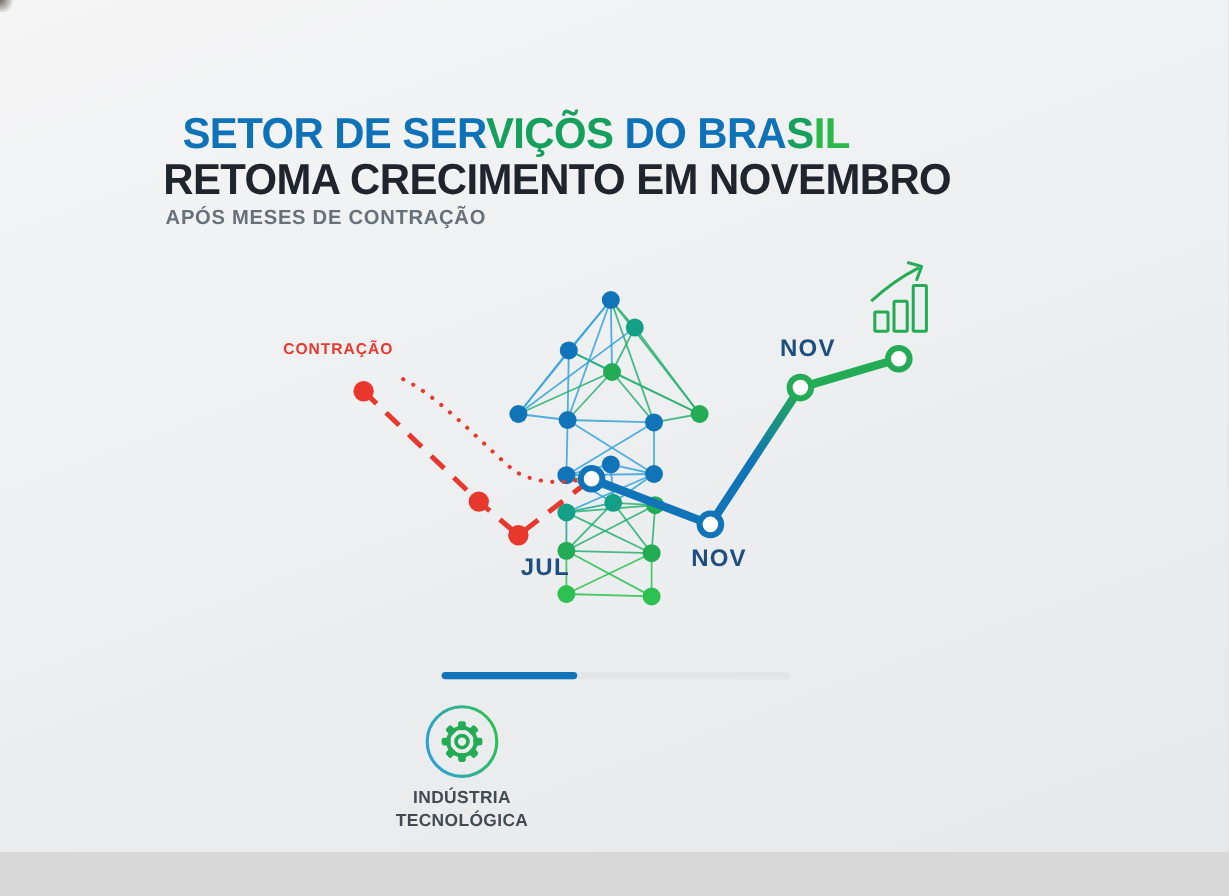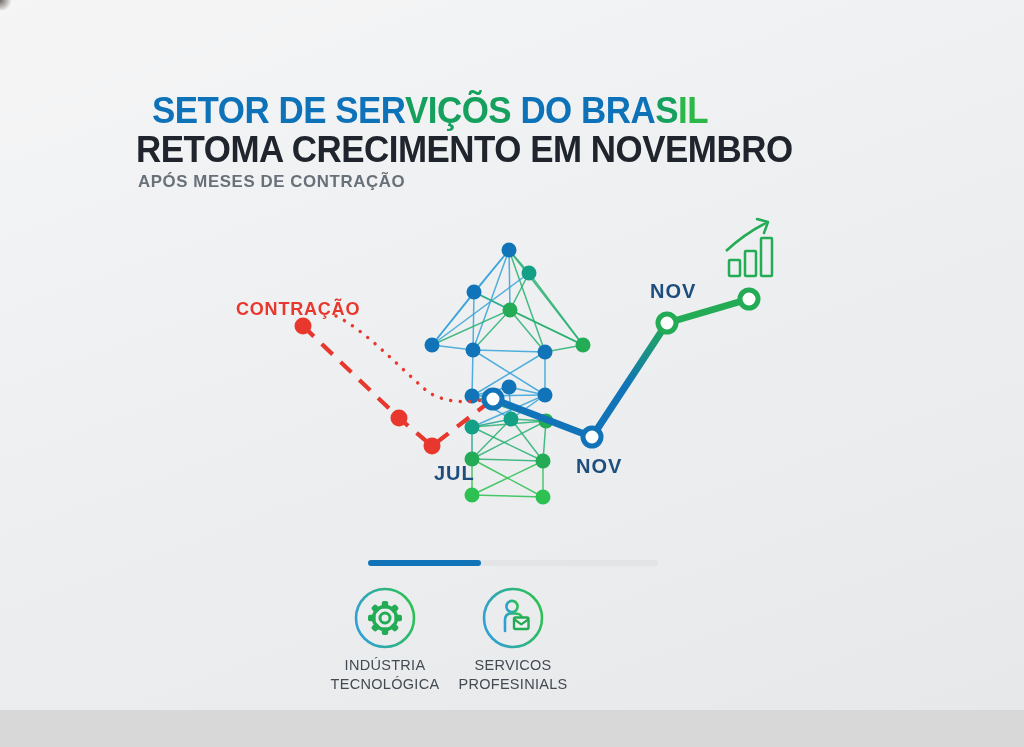--- a/index.html
+++ b/index.html
@@ -11,30 +11,30 @@
   .corner-smudge{
     position:absolute;left:0;top:0;width:12px;height:10px;
     background:radial-gradient(circle at 0 0,#6b665f 0%,rgba(107,102,95,0) 75%);
   }
   .graphic-svg{position:absolute;left:0;top:0;}
   .hline{position:absolute;white-space:nowrap;transform-origin:left top;transform:scaleX(.97);}
   .title-1{left:152px;top:90px;font-size:36px;font-weight:bold;letter-spacing:-.5px;}
   .title-2{left:136px;top:129px;font-size:36px;font-weight:bold;letter-spacing:-.5px;color:#20252d;}
   .tagline{left:138px;top:172px;font-size:17px;font-weight:bold;color:#68717a;letter-spacing:.6px;transform:scaleX(.99);}
   .chart-label{position:absolute;font-weight:bold;white-space:nowrap;}
-  .lbl-contraction{left:236px;top:299px;font-size:18px;color:#e8382e;letter-spacing:.8px;}
+  .lbl-contraction{left:236px;top:283px;font-size:13px;color:#e8382e;letter-spacing:.8px;}
   .lbl-jul{left:434px;top:462px;font-size:20px;color:#1d4e7e;letter-spacing:1px;}
   .lbl-nov-low{left:576px;top:455px;font-size:20px;color:#1d4e7e;letter-spacing:1px;}
   .lbl-nov-high{left:650px;top:280px;font-size:20px;color:#1d4e7e;letter-spacing:1px;}
   .progress-label{position:absolute;left:368px;top:535px;font-size:18px;font-weight:bold;color:#1d2430;letter-spacing:.2px;}
   .progress-track{position:absolute;left:368px;top:560px;width:290px;height:6px;border-radius:3px;background:#e2e4e6;}
   .progress-fill{height:100%;border-radius:3px;background:#1174b9;}
   .sectors-row{position:absolute;left:321px;top:586px;width:384px;display:flex;}
   .sector{width:128px;display:flex;flex-direction:column;align-items:center;}
-  .sector-label{margin-top:6px;text-align:center;font-size:14.5px;font-weight:400;color:#434a52;line-height:1.32;letter-spacing:.3px;}
+  .sector-label{margin-top:6px;text-align:center;font-size:14.5px;font-weight:700;color:#434a52;line-height:1.32;letter-spacing:.3px;}
 </style>
 </head>
 <body>
 
 <div class="stage">
 
   <div class="corner-smudge"></div>
 
   <div class="hline title-1"><span style="color: rgb(14, 114, 185);">SETOR DE SER</span><span style="color: rgb(22, 160, 94);">VIÇÕS</span><span style="color: rgb(14, 114, 185);"> DO BRA</span><span style="color: rgb(22, 160, 94);">S</span><span style="color: rgb(44, 184, 72);">IL</span></div>
   <div class="hline title-2">RETOMA CRECIMENTO EM NOVEMBRO</div>
@@ -176,29 +176,15 @@
         <circle cx="32" cy="32" r="11.5" fill="none" stroke="#23ab55" stroke-width="3.4"></circle>
         <circle cx="32" cy="32" r="5" fill="none" stroke="#23ab55" stroke-width="3"></circle>
       </svg>
       <div class="sector-label">
         <div>INDÚSTRIA</div>
         <div>TECNOLÓGICA</div>
       </div>
     </div>
 
 
-    <div class="sector">
-      <svg width="64" height="64" viewBox="0 0 64 64">
-        <circle cx="32" cy="32" r="29" fill="none" stroke="url(#ringGrad)" stroke-width="2.6"></circle>
-        <circle cx="31" cy="20.5" r="5.6" fill="none" stroke="url(#ringGrad)" stroke-width="2.6"></circle>
-        <path d="M24,45 V34 q0,-6.5 7,-6.5 h3 q5,0 6.5,3" fill="none" stroke="url(#ringGrad)" stroke-width="2.6" stroke-linecap="round"></path>
-        <path d="M28.5,45 V36" fill="none" stroke="url(#ringGrad)" stroke-width="2.4" stroke-linecap="round"></path>
-        <rect x="33" y="31.5" width="14.5" height="11.5" rx="1.5" fill="#eef0f1" stroke="#23ab55" stroke-width="2.4"></rect>
-        <path d="M33.5,33.5 l6.8,4.8 l6.8,-4.8" fill="none" stroke="#23ab55" stroke-width="2.2" stroke-linejoin="round"></path>
-      </svg>
-      <div class="sector-label">
-        <div>SERVICOS</div>
-        <div>PROFESINIALS</div>
-      </div>
-    </div>
 
   </div>
 </div>
 
 </body></html>

